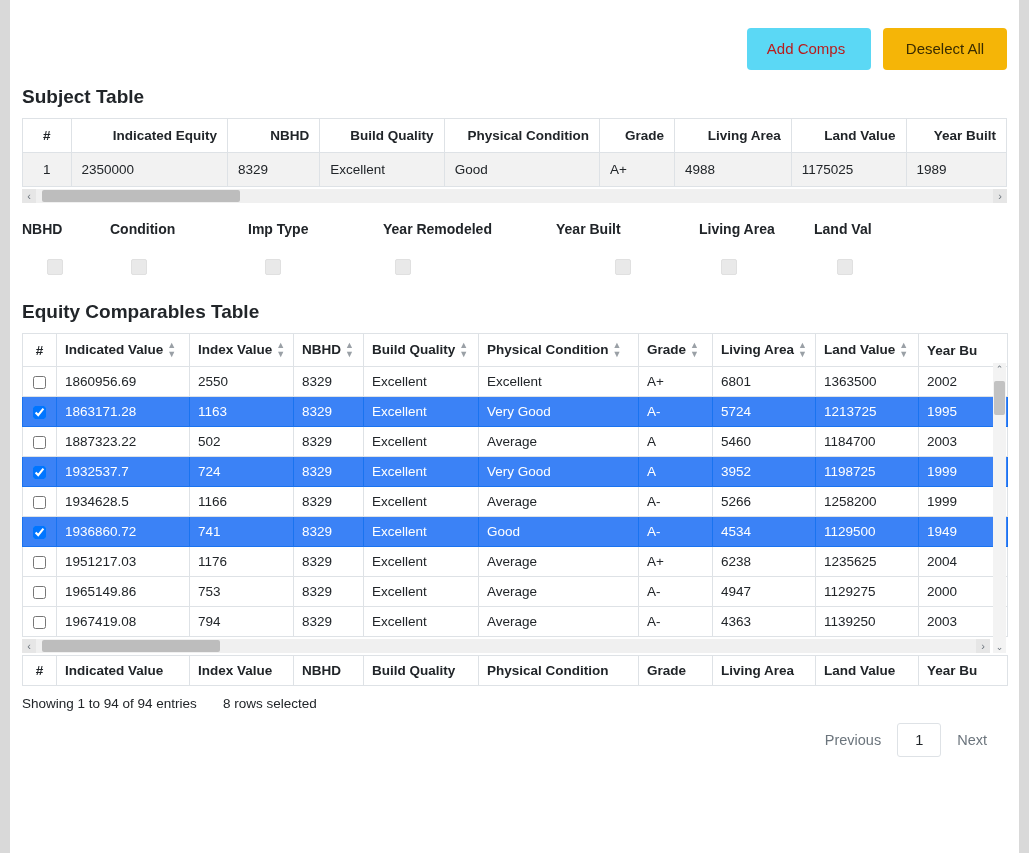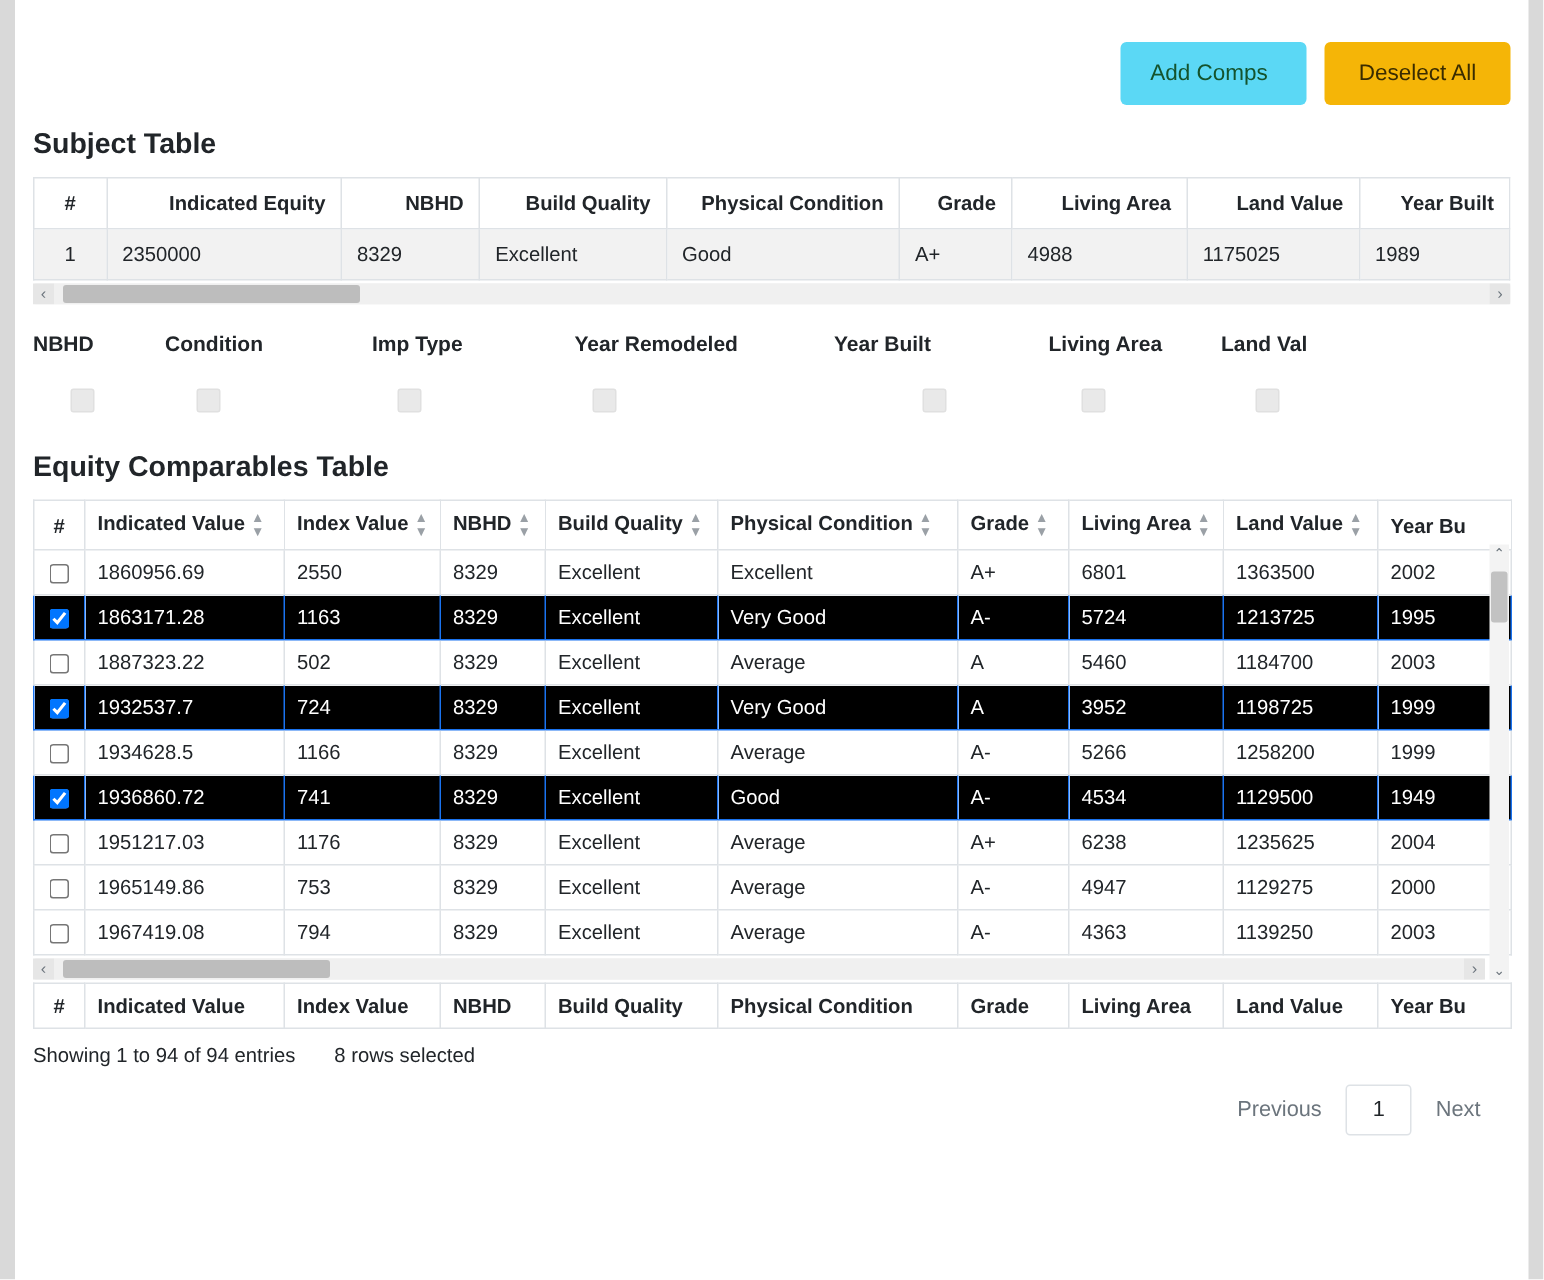--- a/index.html
+++ b/index.html
@@ -34,21 +34,21 @@
     border: none;
     border-radius: 4px;
     font-size: 15px;
     font-family: "Liberation Sans", sans-serif;
     padding: 0 18px;
     height: 42px;
     line-height: 42px;
     cursor: pointer;
     white-space: nowrap;
   }
-  .btn-addcomps { background: #5bd8f5; color: #14532d; min-width: 124px; padding-left: 12px; }
+  .btn-addcomps { background: #5bd8f5; color: #b91c1c; min-width: 124px; padding-left: 12px; }
   .btn-deselect { background: #f5b507; color: #3a2c00; min-width: 124px; }
   .btn-print { background: #1a24a8; color: #ffffff; min-width: 146px; }
 
   
   h2.section-title {
     font-size: 19px;
     font-weight: bold;
     margin: 16px 0 10px 0;
     color: #212529;
   }
@@ -183,21 +183,21 @@
   table.comp th.c-chk, table.comp td.c-chk { text-align: center; width: 34px; }
   .sort-ico {
     display: inline-block;
     margin-left: 4px;
     font-size: 9px;
     line-height: 9px;
     color: #9aa0a6;
     vertical-align: middle;
   }
   .sort-ico span { display: block; }
-  tr.sel td { background: #000000; color: #ffffff; border-color: #1a73f0; }
+  tr.sel td { background: #3b82f6; color: #ffffff; border-color: #1a73f0; }
   input[type=checkbox].cb {
     width: 13px; height: 13px; margin: 0; vertical-align: middle;
   }
 
   .vscroll {
     position: absolute;
     right: 1px;
     width: 13px;
     background: #f3f3f3;
     display: flex;

